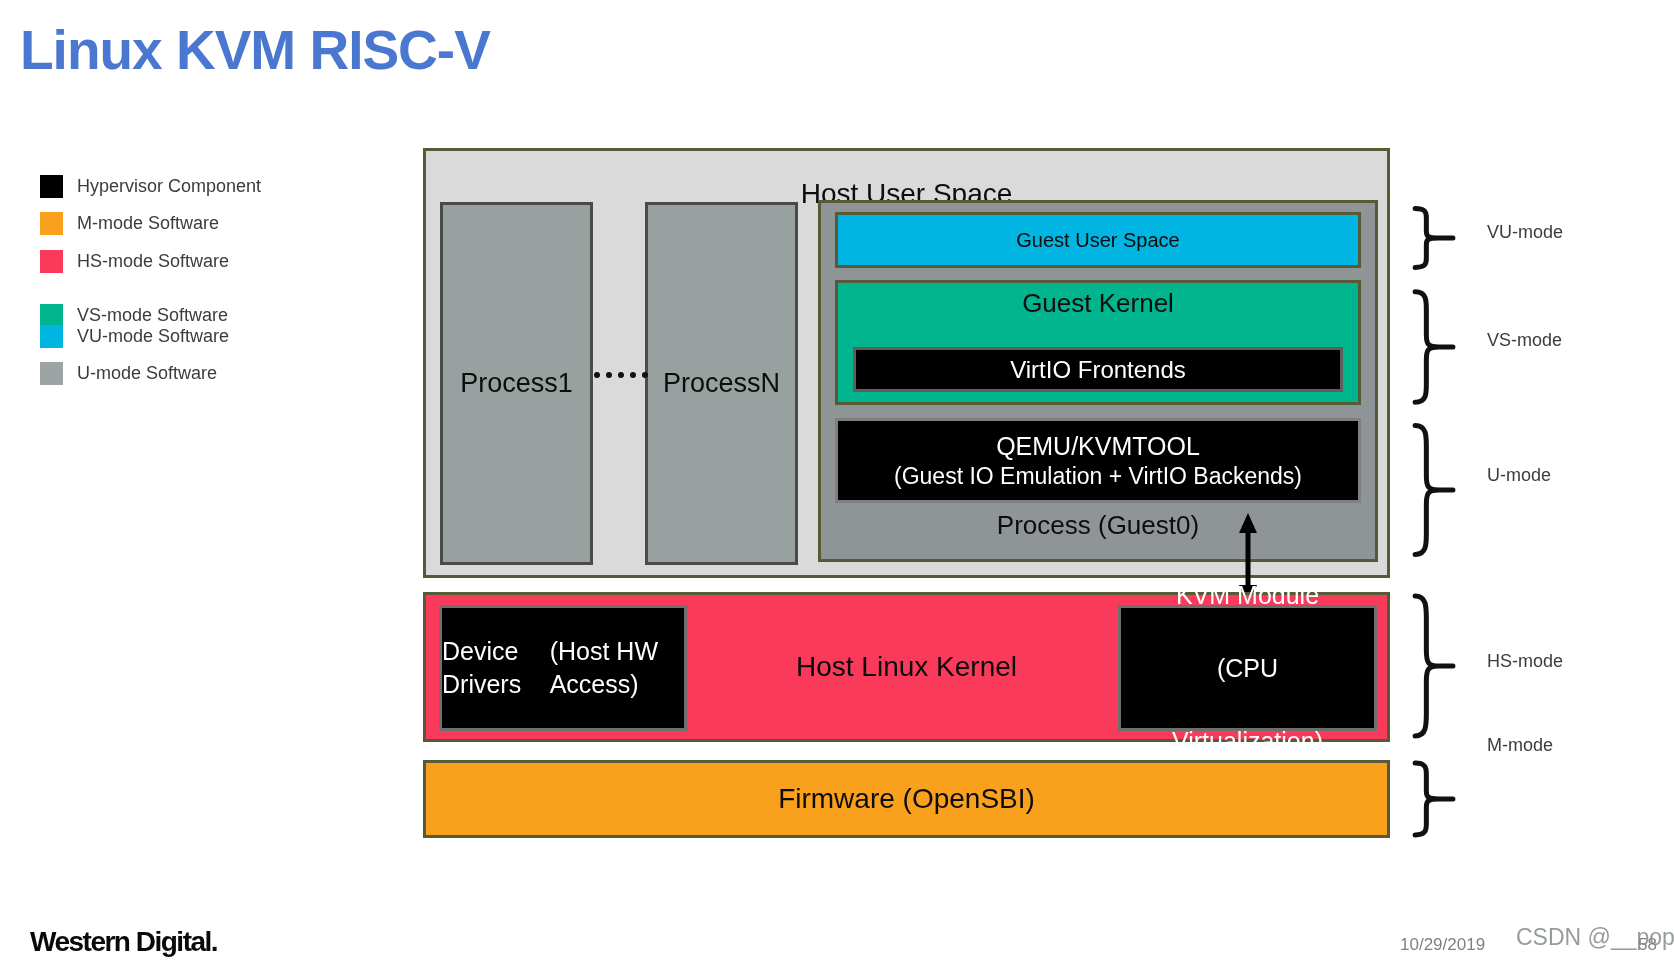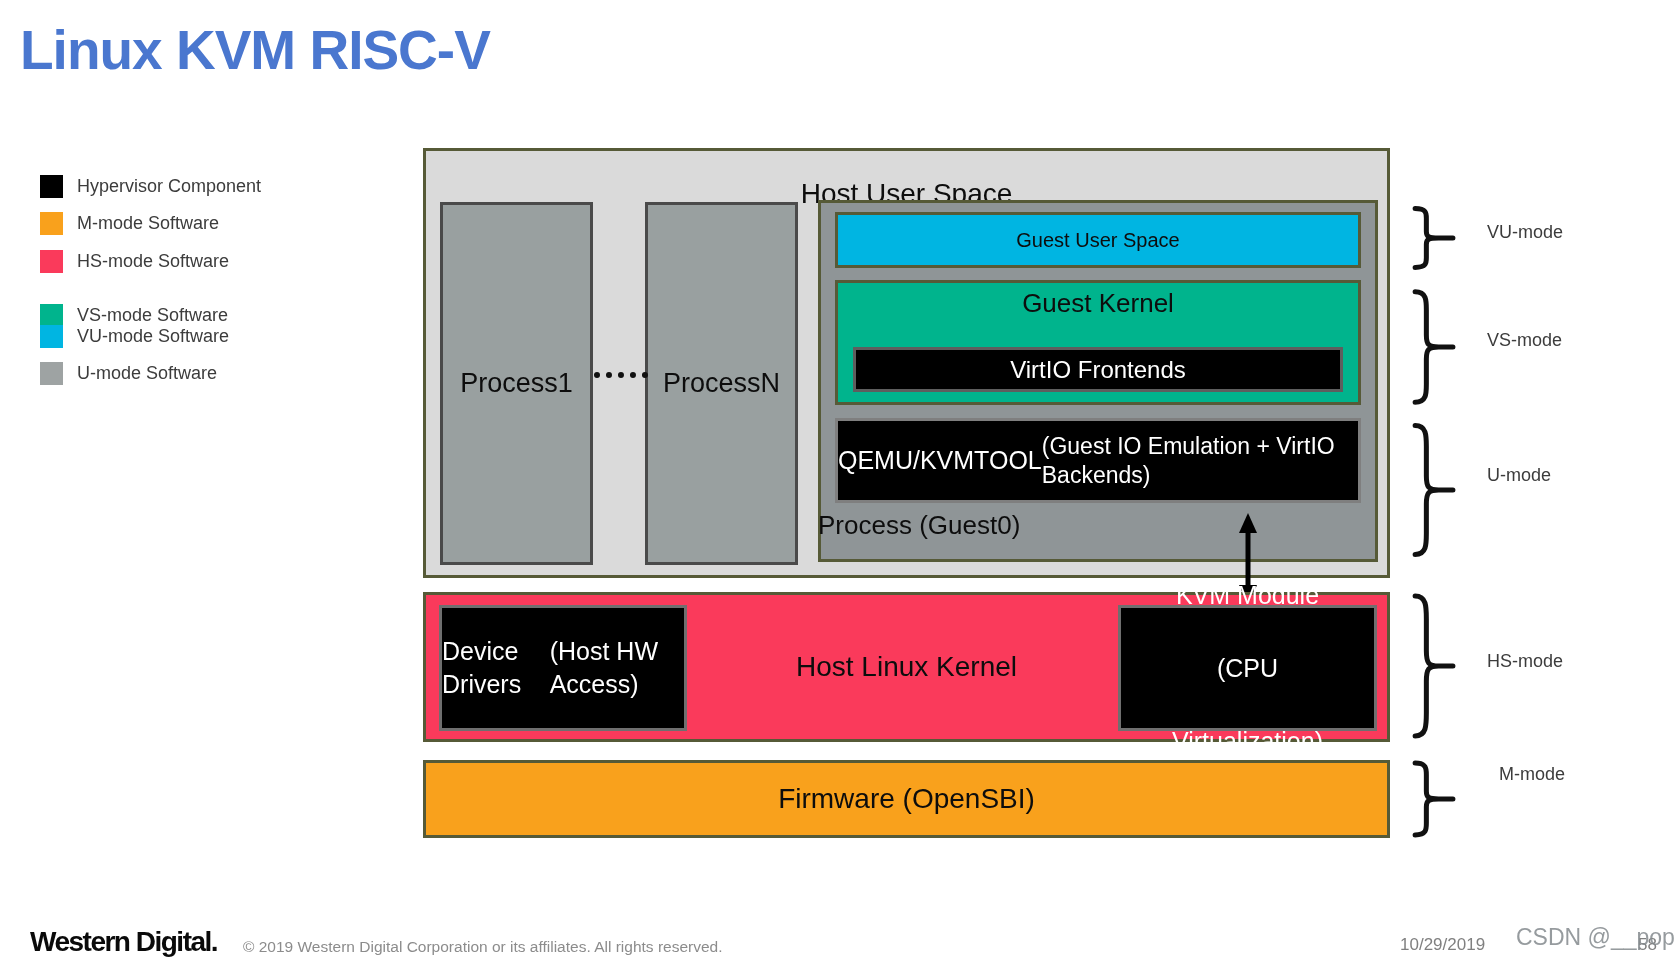--- a/index.html
+++ b/index.html
@@ -29,24 +29,24 @@
   .process1 { left:440px; }
   .processN { left:645px; }
   .dots { left:594px; top:372px; width:54px; border-top:6px dotted #111111; }
 
   .guest0-box { left:818px; top:200px; width:560px; height:362px; background:#8f9597; }
   .guest-user { left:835px; top:212px; width:526px; height:56px; border:3px solid #565a37; font-size:20px; color:#0d0d0d; }
   .guest-kernel { left:835px; top:280px; width:526px; height:125px; border:3px solid #565a37; }
   .guest-kernel-label { left:835px; top:288px; width:526px; text-align:center; font-size:26px; color:#0d0d0d; }
   .virtio { left:853px; top:347px; width:490px; height:45px; background:#000000; border:3px solid #5e5e5e; font-size:24px; color:#ffffff; }
   .qemu { left:835px; top:418px; width:526px; height:85px; background:#000000; border:3px solid #7f7f7f;
-          display:flex; align-items:center; justify-content:center; color:#ffffff; }
+          display:flex; flex-direction:column; align-items:center; justify-content:center; color:#ffffff; }
   .qemu-line1 { font-size:25px; line-height:31px; }
   .qemu-line2 { font-size:23px; line-height:29px; }
-  .guest0-label { left:818px; top:510px; width:560px; font-size:26px; color:#0d0d0d; }
+  .guest0-label { left:818px; top:510px; width:560px; text-align:center; font-size:26px; color:#0d0d0d; }
 
   
   .arrow-svg { left:1235px; top:512px; }
 
   
   .kernel-box { left:423px; top:592px; width:967px; height:150px; font-size:28px; color:#0d0d0d; }
   .device-box { left:439px; top:605px; width:248px; height:126px; background:#000000; border:3px solid #6f6f6f;
                 display:flex; align-items:center; justify-content:center; color:#ffffff; }
   .device-box div, .kvm-box div { font-size:25px; line-height:33px; }
   .kvm-box { left:1118px; top:605px; width:259px; height:126px; background:#000000; border:3px solid #6f6f6f;
@@ -150,21 +150,20 @@
     <path d="M5,4 C16,4 16,11 16,19 L16,40 C16,48 18,50 28,50 L42,50 M28,50 C18,50 16,52 16,60 L16,81 C16,89 16,96 5,96" fill="none" stroke="#111" stroke-width="5" stroke-linecap="round" vector-effect="non-scaling-stroke"></path>
   </svg>
   <svg class="brace" style="top:760px; height:78px;" viewBox="0 0 45 100" preserveAspectRatio="none">
     <path d="M5,4 C16,4 16,11 16,19 L16,40 C16,48 18,50 28,50 L42,50 M28,50 C18,50 16,52 16,60 L16,81 C16,89 16,96 5,96" fill="none" stroke="#111" stroke-width="5" stroke-linecap="round" vector-effect="non-scaling-stroke"></path>
   </svg>
 
   <div class="mode-label" style="top:222px;">VU-mode</div>
   <div class="mode-label" style="top:330px;">VS-mode</div>
   <div class="mode-label" style="top:465px;">U-mode</div>
   <div class="mode-label" style="top:651px;">HS-mode</div>
-  <div class="mode-label" style="top:764px;margin-left:12px;">M-mode</div>
+  <div class="mode-label" style="top:735px;">M-mode</div>
 
   <div class="wd-logo">Western Digital.</div>
-  <div class="copyright">© 2019 Western Digital Corporation or its affiliates. All rights reserved.</div>
   <div class="slide-date">10/29/2019</div>
   <div class="page-num">58</div>
   <div class="watermark">CSDN @__pop_</div>
 
 </div>
 
 </body></html>

